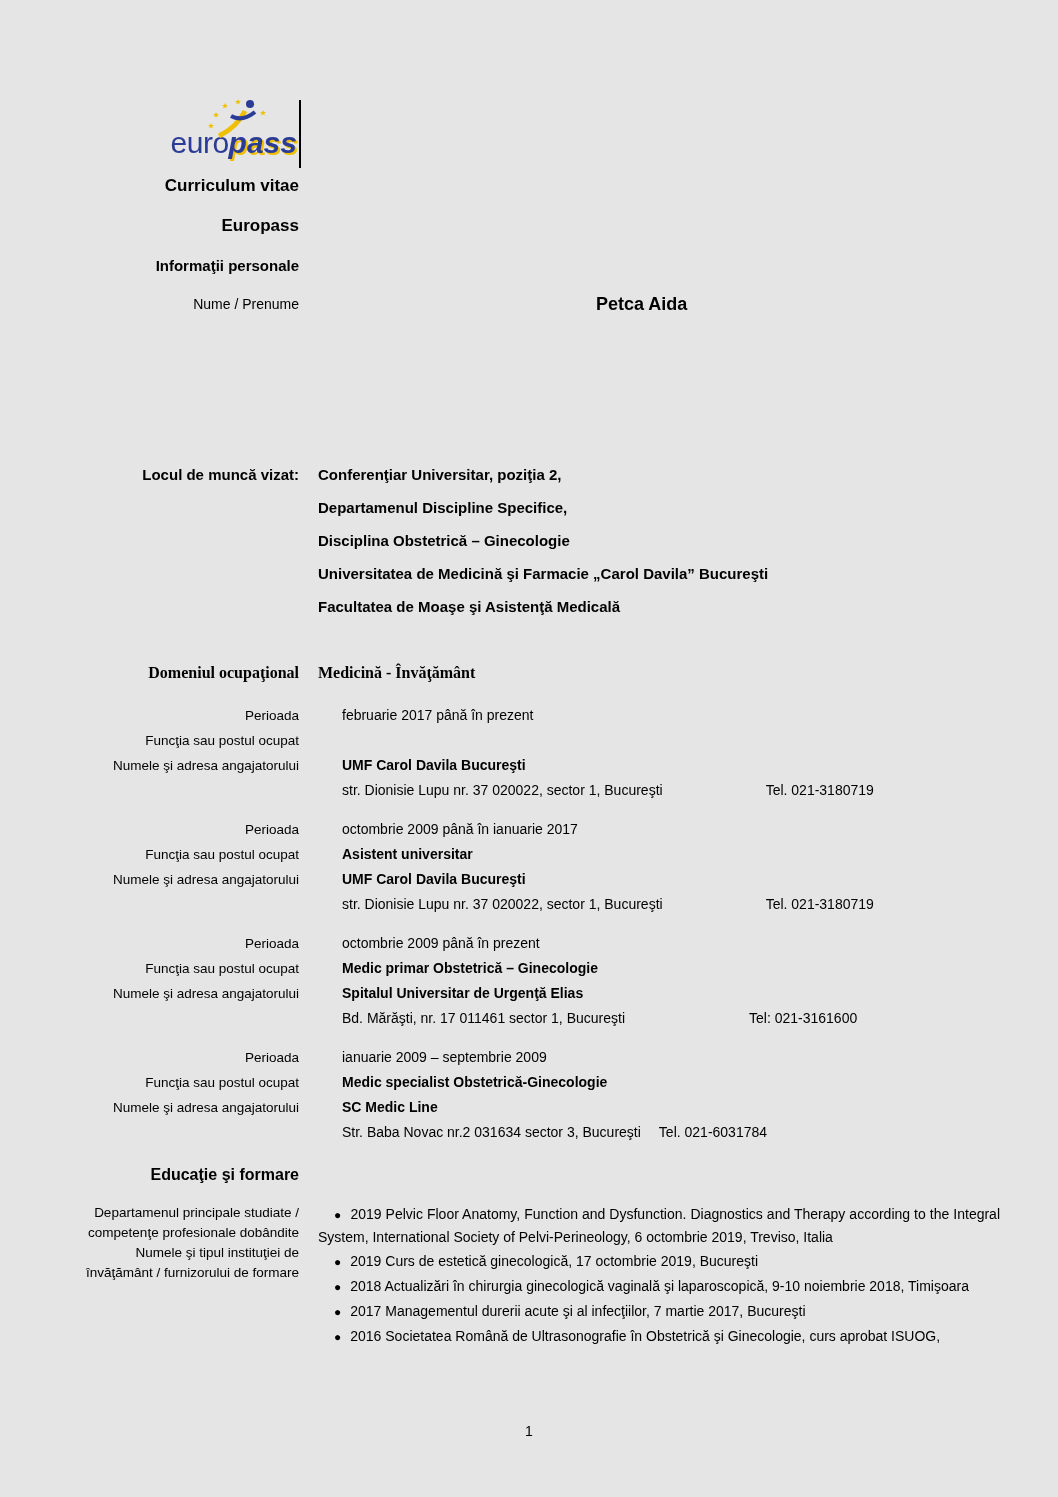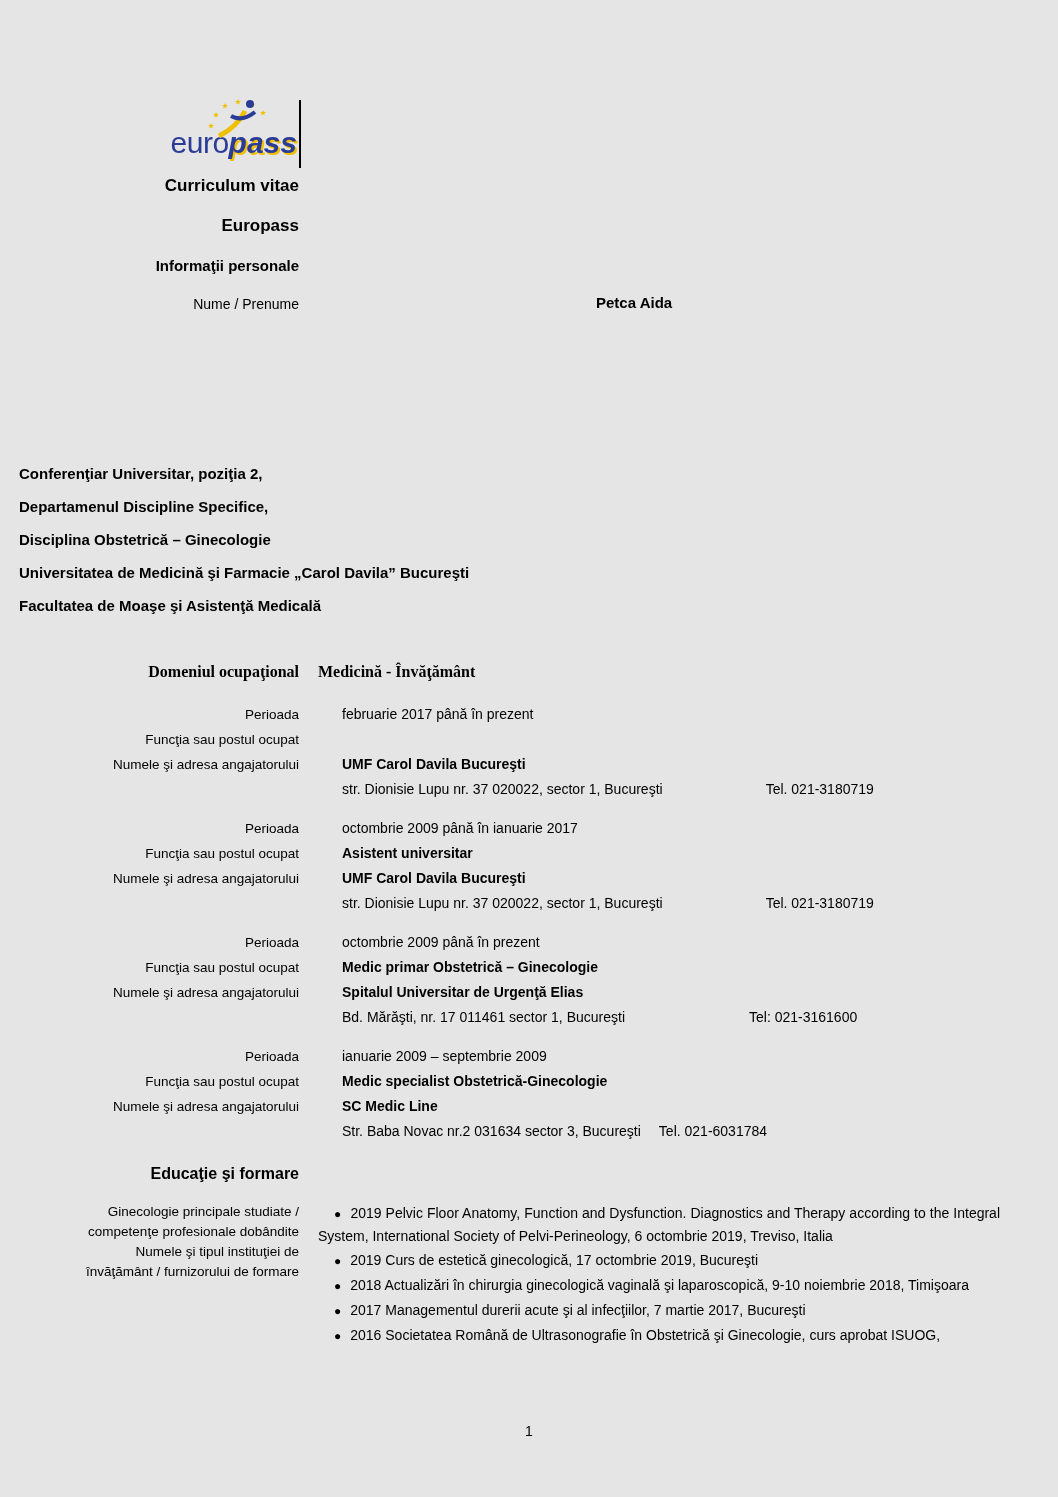--- a/index.html
+++ b/index.html
@@ -28,21 +28,21 @@
   .logo-emblem { position: absolute; top: -4px; left: 34px; }
 
   
   .title-row { margin-top: 8px; }
   .h-title { font-size: 17px; font-weight: bold; line-height: 20px; }
   .t2 { margin-top: 20px; }
   .t3 { margin-top: 20px; }
   .h-sub { font-size: 15px; font-weight: bold; line-height: 20px; }
   .name-row { margin-top: 18px; }
   .name-label { font-size: 14px; line-height: 20px; }
-  .name-value { font-weight: bold; font-size: 15px; margin-left: 278px; display: inline-block; }
+  .name-value { font-weight: bold; font-size: 18px; margin-left: 278px; display: inline-block; }
 
   .spacer-big { height: 150px; }
 
   
   .target-label { font-weight: bold; font-size: 15px; line-height: 20px; }
   .target-line { font-weight: bold; font-size: 15px; line-height: 20px; margin-bottom: 13px; }
   .target-line:last-child { margin-bottom: 0; }
 
   
   .domain-row { margin-top: 46px; font-family: Liberation Serif, serif; }
@@ -117,20 +117,21 @@
   <div class="row name-row">
     <div class="label-col name-label">Nume / Prenume</div>
     <div class="content-col">
       <span class="name-value">Petca Aida</span>
     </div>
   </div>
 
   <div class="spacer-big"></div>
 
   <div class="row">
+    <div class="label-col target-label">Locul de muncă vizat:</div>
     <div class="content-col">
       <div class="target-line">Conferenţiar Universitar, poziţia 2,</div>
       <div class="target-line">Departamenul Discipline Specifice,</div>
       <div class="target-line">Disciplina Obstetrică – Ginecologie</div>
       <div class="target-line">Universitatea de Medicină şi Farmacie „Carol Davila” Bucureşti</div>
       <div class="target-line">Facultatea de Moaşe şi Asistenţă Medicală</div>
     </div>
   </div>
 
   <div class="row domain-row">
@@ -229,21 +230,21 @@
 
   </div>
 
   <div class="row edu-title-row">
     <div class="label-col edu-title">Educaţie şi formare</div>
     <div class="content-col"></div>
   </div>
 
   <div class="row edu-row">
     <div class="label-col">
-      <div class="edu-label-line">Ginecologie principale studiate /</div>
+      <div class="edu-label-line">Departamenul principale studiate /</div>
       <div class="edu-label-line">competenţe profesionale dobândite</div>
       <div class="edu-label-line">Numele şi tipul instituţiei de</div>
       <div class="edu-label-line">învăţământ / furnizorului de formare</div>
     </div>
     <div class="content-col">
       <div class="edu-item"><span class="bullet">●</span><span>2019 Pelvic Floor Anatomy, Function and Dysfunction. Diagnostics and Therapy according to the Integral System, International Society of Pelvi-Perineology, 6 octombrie 2019, Treviso, Italia</span></div>
       <div class="edu-item"><span class="bullet">●</span><span>2019 Curs de estetică ginecologică, 17 octombrie 2019, Bucureşti</span></div>
       <div class="edu-item"><span class="bullet">●</span><span>2018 Actualizări în chirurgia ginecologică vaginală şi laparoscopică, 9-10 noiembrie 2018, Timişoara</span></div>
       <div class="edu-item"><span class="bullet">●</span><span>2017 Managementul durerii acute şi al infecţiilor, 7 martie 2017, Bucureşti</span></div>
       <div class="edu-item"><span class="bullet">●</span><span>2016 Societatea Română de Ultrasonografie în Obstetrică şi Ginecologie, curs aprobat ISUOG,</span></div>

